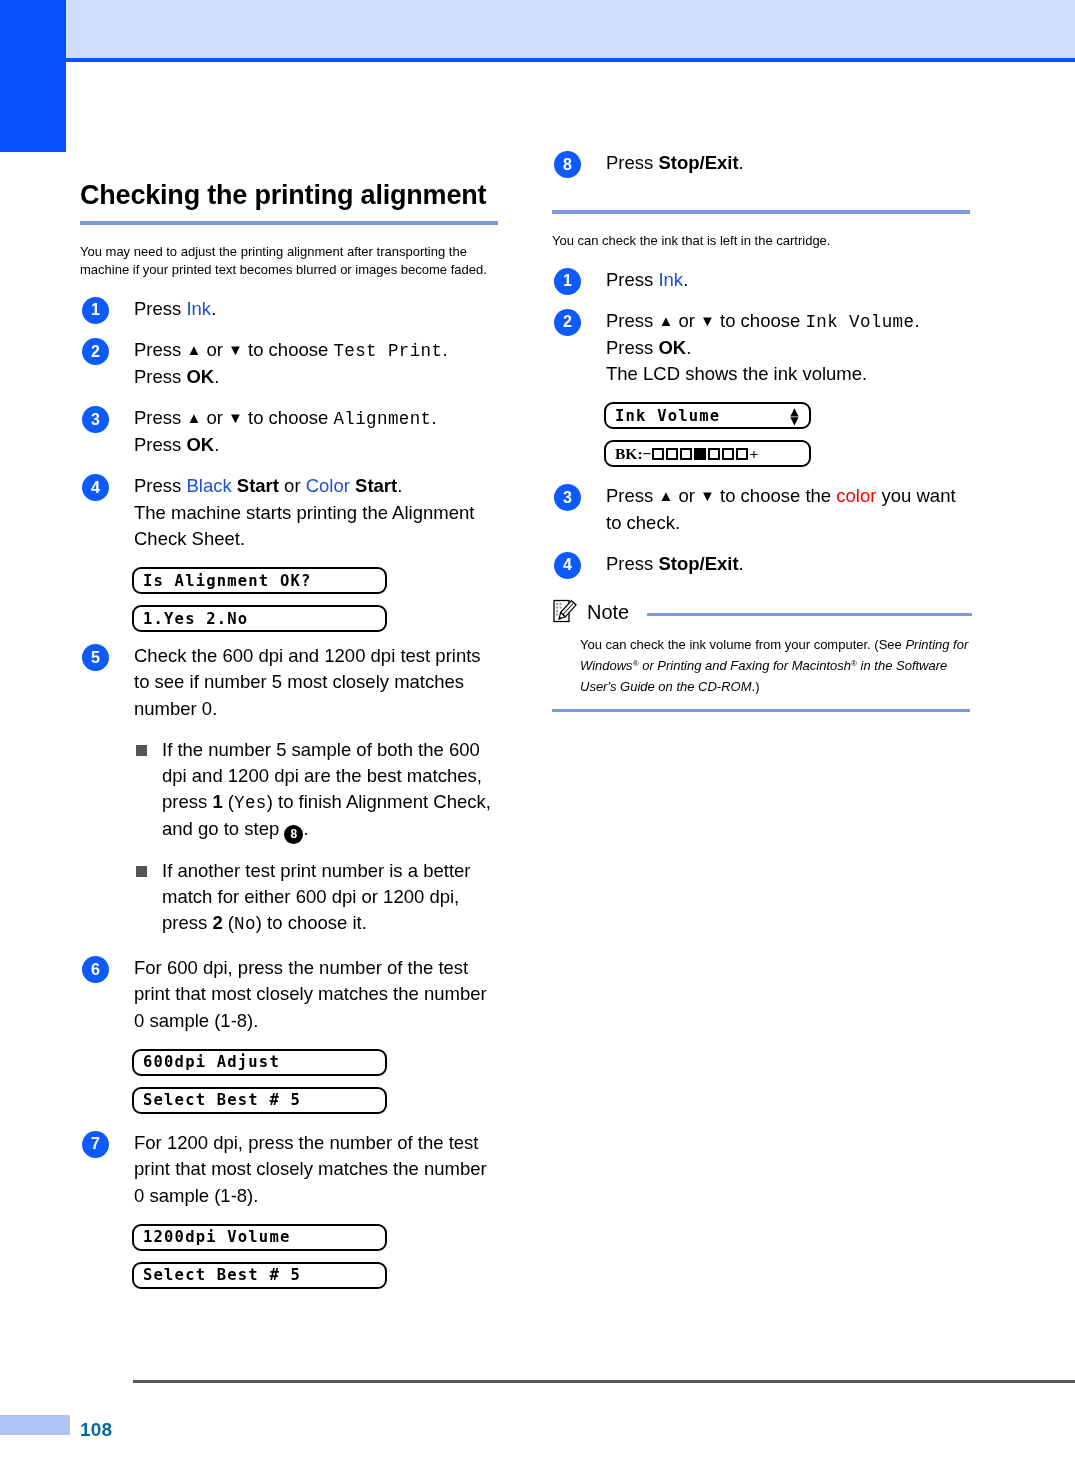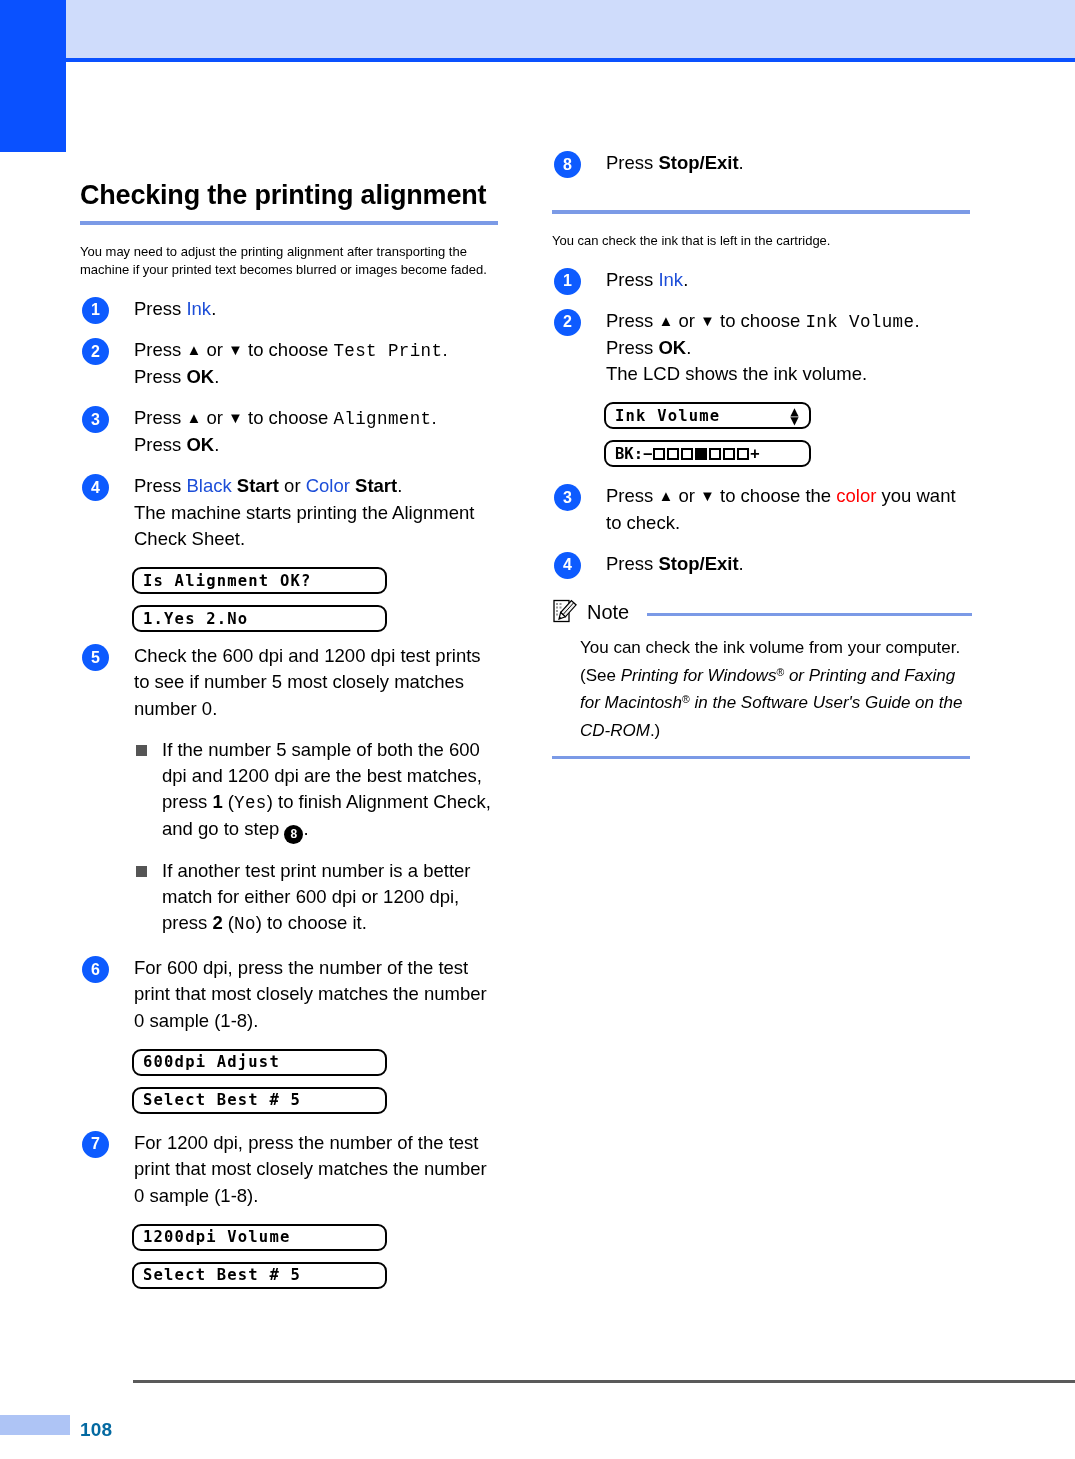--- a/index.html
+++ b/index.html
@@ -126,21 +126,21 @@
     white-space:pre;
   }
   .lcd.w210{width:255px;}
   .lcd.w200{width:207px;}
   .lcd.spaced{justify-content:space-between;}
   .lcd-arrows{
     display:flex;flex-direction:column;align-items:center;
     line-height:.62;font-size:14px;
   }
   .lcd-bar{
-    display:flex;align-items:center;gap:0;
+    display:flex;align-items:center;gap:0;font-family:Liberation Serif, serif;
   }
   .lcd-bar .sq{
     display:inline-block;width:12px;height:12px;
     border:2px solid #000;box-sizing:border-box;
     margin:0 1px;background:#fff;
   }
   .lcd-bar .sq.full{background:#000;}
   .lcd-bar .cap{font-weight:bold;letter-spacing:0;}
 
   
@@ -151,21 +151,21 @@
     display:flex;align-items:center;gap:9px;
   }
   .note-title{
     font-size:20px;font-weight:normal;color:#000;
   }
   .note-head-rule{
     flex:1;height:3px;background:#7b9ae6;margin-left:9px;margin-top:4px;
   }
   .note-body{
     margin:9px 0 0 28px;
-    font-size:17px;line-height:1.62;color:#000;
+    font-size:13px;line-height:1.62;color:#000;
   }
   .note-body i{font-style:italic;}
   sup{font-size:.62em;vertical-align:.52em;}
   .note-bot-rule{
     margin-top:12px;height:3px;background:#7b9ae6;width:418px;
   }
 </style>
 </head>
 <body>
 

